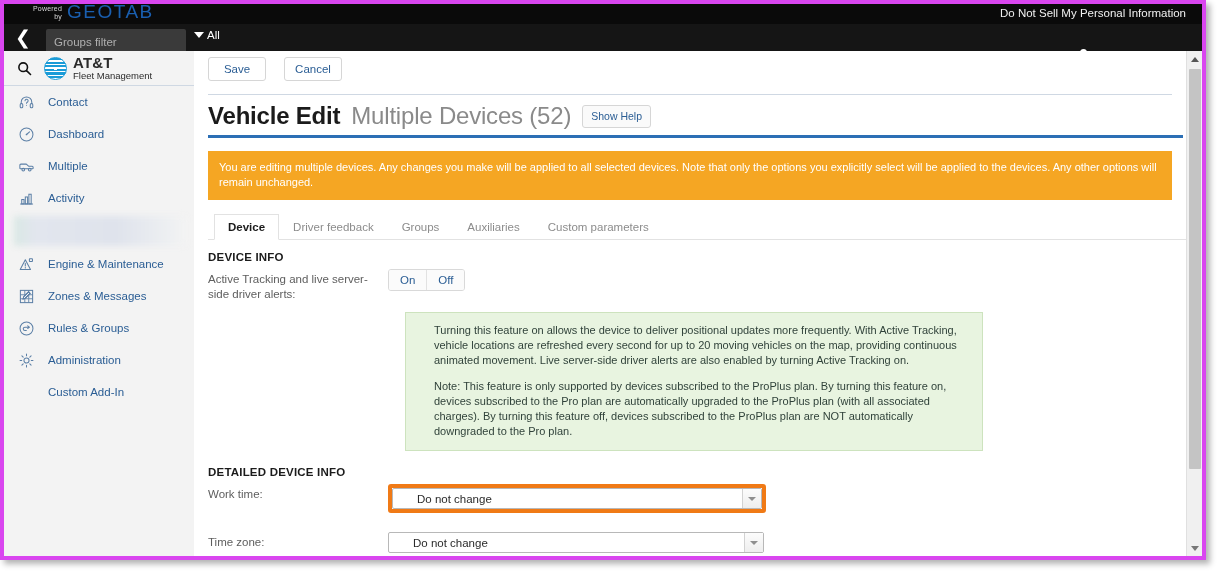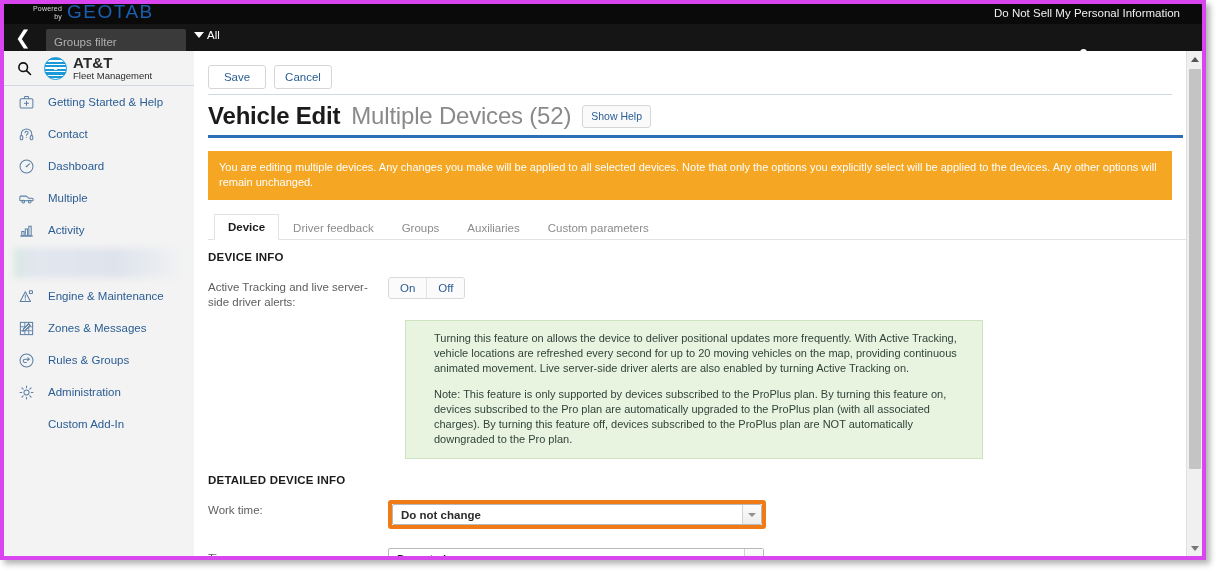--- a/index.html
+++ b/index.html
@@ -33,21 +33,21 @@
   .brand-powered{
     color:#d8d8d8;font-size:7px;line-height:8px;text-align:right;
     padding-top:3px;width:40px;letter-spacing:.2px;
   }
   .brand-geotab{
     color:#1a5fb0;font-size:19px;line-height:20px;font-weight:400;
     letter-spacing:1.5px;margin-left:5px;
     font-family:"Liberation Sans", sans-serif;
   }
   .dnsmpi{
-    position:absolute;right:22px;top:3px;
+    position:absolute;right:16px;top:3px;
     color:#f0f0f0;font-size:11.5px;
   }
 
   .secondbar{
     position:absolute;left:0;top:20px;width:100%;height:27px;
     background:#151515;
   }
   .back-chevron{
     position:absolute;left:10px;top:4px;width:18px;height:19px;
     color:#ffffff;font-size:19px;line-height:19px;text-align:center;
@@ -140,21 +140,21 @@
   .main{
     position:absolute;left:190px;top:47px;right:0;bottom:0;
     background:#ffffff;
     overflow:hidden;
   }
   .scroll-wrap{
     position:absolute;left:0;top:0;right:16px;bottom:0;
     overflow:hidden;
   }
   .toolbar{
-    height:32px;display:flex;align-items:flex-end;padding:6px 0 0 14px;gap:8px;
+    height:32px;display:flex;align-items:flex-start;padding:6px 0 0 14px;gap:18px;
   }
   .tb-btn{
     min-width:38px;height:22px;padding:0 9px;
     border:1px solid #d6d6d6;background:#fff;border-radius:3px;
     color:#2a5d94;font-size:11.5px;cursor:pointer;
     font-family:"Liberation Sans", sans-serif;
     display:flex;align-items:center;justify-content:center;
   }
   .tb-sep{
     margin:5px 14px 0 14px;height:1px;background:#cfd8e3;
@@ -177,40 +177,40 @@
   .banner{
     margin:13px 14px 0 14px;
     background:#f5a623;
     color:#ffffff;font-size:11px;line-height:15px;
     padding:9px 11px 10px 11px;
     box-sizing:border-box;
   }
 
   .tabs{
     margin:13px 0 0 14px;
-    display:flex;align-items:center;gap:0;
+    display:flex;align-items:flex-start;gap:0;
     border-bottom:1px solid #e2e2e2;
     width:975px;
     padding-left:6px;
   }
   .tab{
     padding:6px 13px 6px 13px;font-size:11.5px;color:#8c8c8c;cursor:pointer;
     border:1px solid transparent;border-bottom:none;position:relative;top:1px;
   }
   .tab.active{
     color:#1b1b1b;font-weight:bold;background:#fff;
     border-color:#e2e2e2;border-bottom:1px solid #fff;
   }
 
   .section-title{
     margin:11px 0 0 14px;font-size:11.5px;font-weight:bold;color:#1b1b1b;letter-spacing:.2px;
   }
 
   .field-row{
-    display:flex;align-items:flex-start;margin-top:14px;padding-left:14px;
+    display:flex;align-items:flex-start;margin-top:6px;padding-left:14px;
   }
   .field-label{
     width:180px;flex:0 0 180px;font-size:11.5px;color:#5e5e5e;line-height:15px;padding-top:3px;
   }
   .onoff{
     display:flex;border:1px solid #d9d9d9;border-radius:3px;overflow:hidden;background:#fff;
   }
   .onoff div{
     padding:4px 11px;font-size:11.5px;color:#2a5d94;cursor:pointer;background:#fbfbfb;
   }
@@ -235,21 +235,21 @@
   }
   .dropdown{
     width:376px;height:21px;
     border:1px solid #b8b8b8;background:#fff;border-radius:2px;
     display:flex;align-items:center;justify-content:space-between;
     font-size:11.5px;color:#2b2b2b;
     box-sizing:border-box;
     cursor:pointer;
   }
   .ddwrap.highlight .dropdown{width:370px;height:21px;border-color:#b8b8b8;}
-  .dd-val{padding-left:8px;font-weight:bold;}
+  .dd-val{padding-left:24px;}
   .dd-arrow{
     width:18px;height:100%;
     background:linear-gradient(#fcfcfc,#eeeeee);
     border-left:1px solid #d2d2d2;
     display:flex;align-items:center;justify-content:center;
     flex:0 0 18px;
   }
   .dd-arrow span{
     display:block;width:0;height:0;
     border-left:4px solid transparent;border-right:4px solid transparent;
@@ -320,30 +320,20 @@
       </div>
       <div class="att-logo">
         <span class="att-globe"></span>
         <span class="att-txt">
           <div class="att-t1">AT&amp;T</div>
           <div class="att-t2">Fleet Management</div>
         </span>
       </div>
     </div>
 
-    <div class="sb-item">
-      <span class="sb-icon">
-        <svg width="17" height="17" viewBox="0 0 20 20" fill="none" stroke="#5b7fa6" stroke-width="1.2">
-          <rect x="2.5" y="5.5" width="15" height="11" rx="1.6"></rect>
-          <path d="M7.5 5.5V4a1 1 0 011-1h3a1 1 0 011 1v1.5"></path>
-          <path d="M10 8.6v4.8M7.6 11h4.8" stroke-linecap="round"></path>
-        </svg>
-      </span>
-      <span class="sb-label">Getting Started &amp; Help</span>
-    </div>
 
     <div class="sb-item">
       <span class="sb-icon">
         <svg width="17" height="17" viewBox="0 0 20 20" fill="none" stroke="#5b7fa6" stroke-width="1.2">
           <path d="M3.8 12V9.6a6.2 6.2 0 0112.4 0V12"></path>
           <rect x="2.6" y="11.3" width="3" height="5" rx="1.3"></rect>
           <rect x="14.4" y="11.3" width="3" height="5" rx="1.3"></rect>
           <path d="M8.3 7.9a1.8 1.8 0 113.1 1.3c-.5.6-1.4.8-1.4 1.8" stroke-linecap="round"></path>
           <circle cx="10" cy="13.2" r=".6" fill="#5b7fa6" stroke="none"></circle>
         </svg>

